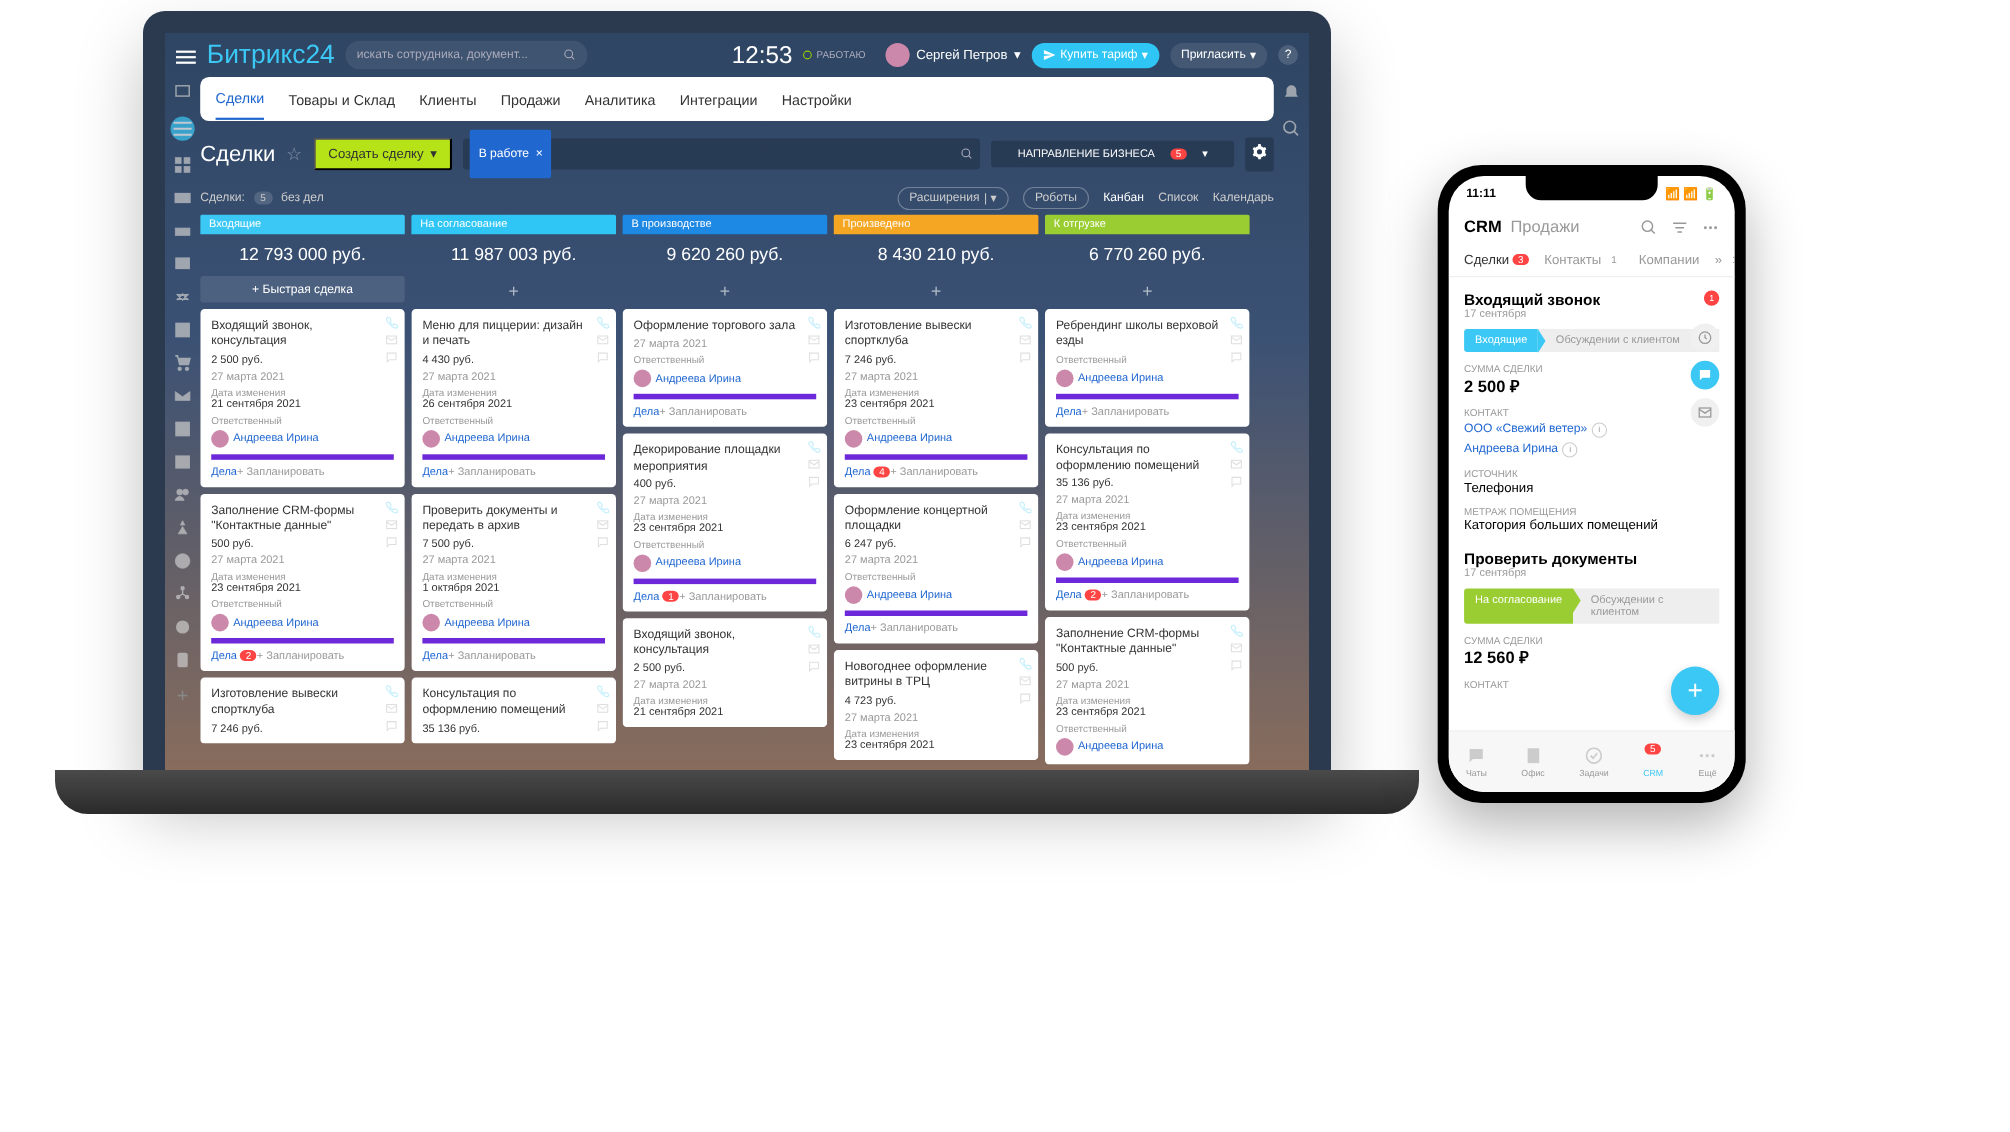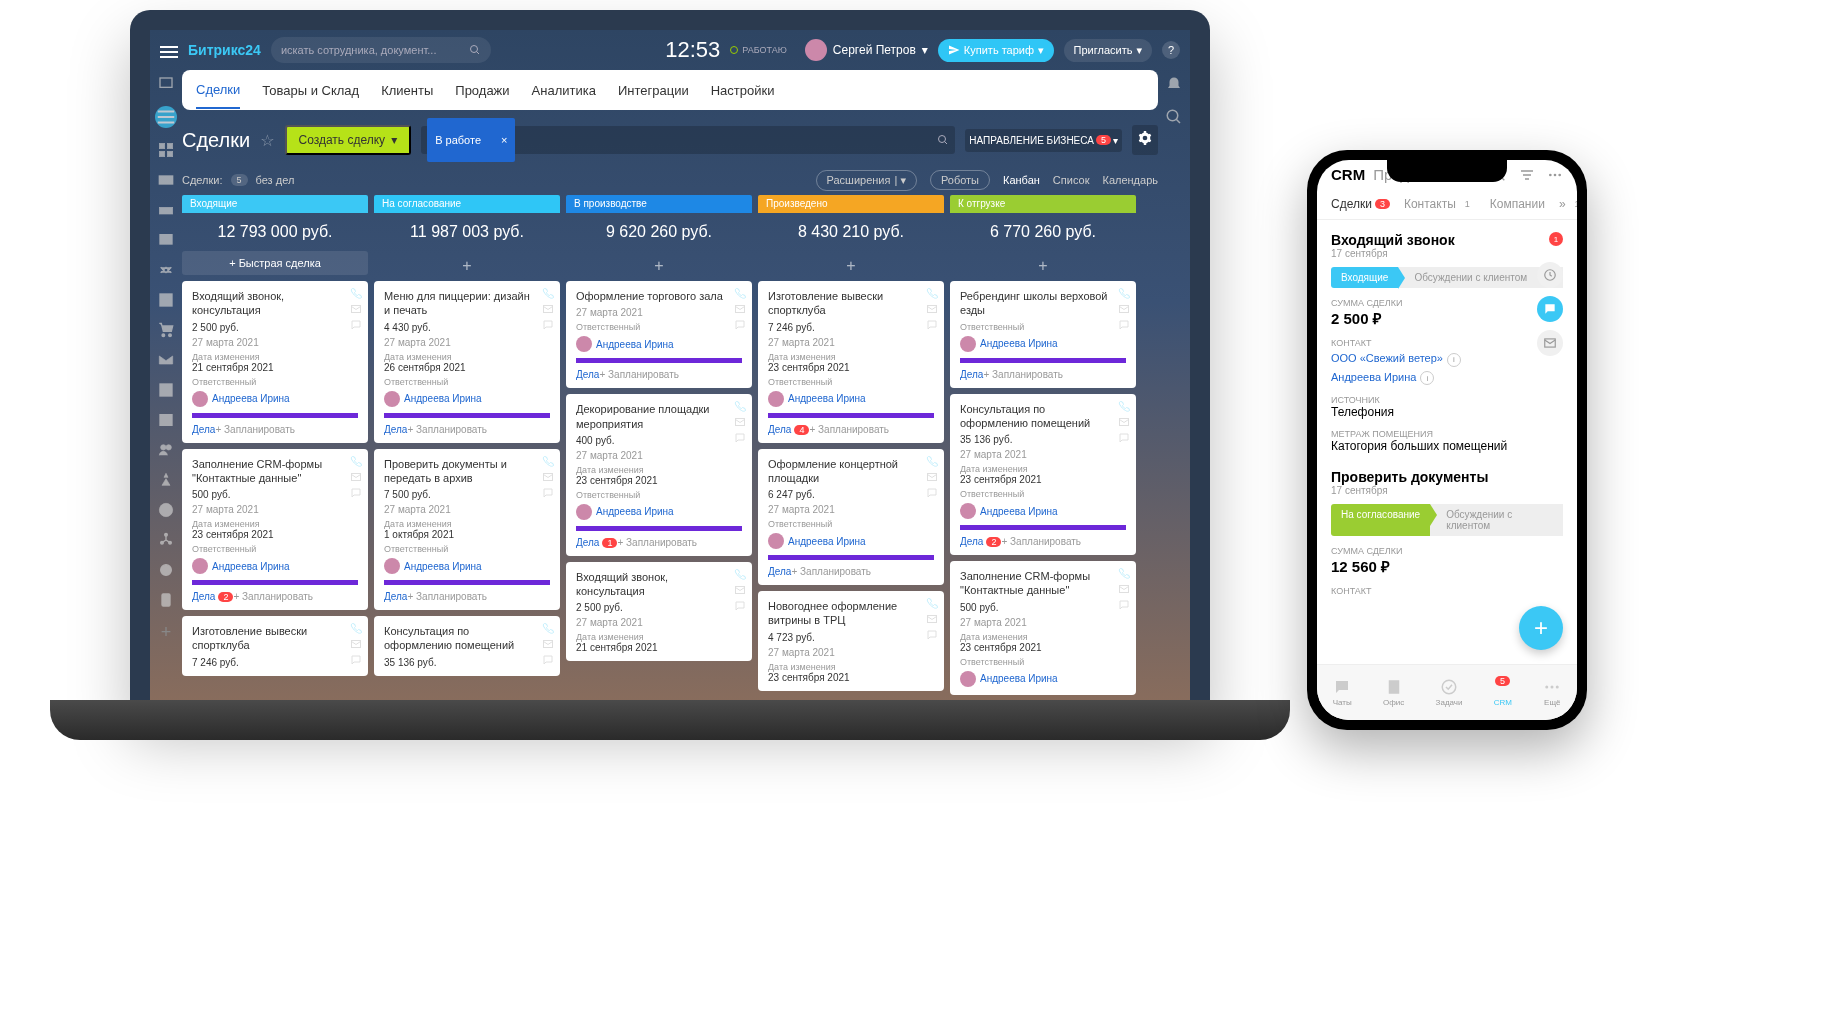--- a/index.html
+++ b/index.html
@@ -4,21 +4,21 @@
 <style>
 *{margin:0;padding:0;box-sizing:border-box;font-family:-apple-system,"Helvetica Neue",Arial,sans-serif}
 body{background:#fff;min-height:1029px;position:relative}
 .canvas{width:1827px;height:1029px;position:relative}
 .laptop{position:absolute;left:130px;top:10px;width:1080px;height:700px;background:#2b3a4f;border-radius:20px 20px 0 0;overflow:hidden;box-shadow:0 30px 60px rgba(0,0,0,.25)}
 .laptop-base{position:absolute;left:50px;top:700px;width:1240px;height:40px;background:linear-gradient(#4a4a4a,#2a2a2a);border-radius:0 0 30px 30px}
 .screen{position:absolute;left:20px;top:20px;right:20px;bottom:0;background:linear-gradient(180deg,#2e4563 0%,#3a5174 40%,#8a6d5c 100%);overflow:hidden}
 .topbar{height:40px;display:flex;align-items:center;padding:0 10px;color:#fff;font-size:12px;gap:10px}
 .menu-icon{width:18px;height:14px;cursor:pointer}
 .menu-icon div{height:2px;background:#fff;margin:3px 0}
-.logo{font-size:14px;font-weight:700}
+.logo{font-size:24px;font-weight:400}
 .logo span{color:#3bc8f5}
 .search{flex:0 0 220px;background:rgba(255,255,255,.08);border-radius:14px;height:26px;display:flex;align-items:center;padding:0 10px;color:#aab;font-size:11px}
 .search svg{margin-left:auto}
 .clock{font-size:22px;font-weight:300;margin-left:auto}
 .status{font-size:9px;color:#aab;display:flex;align-items:center;gap:4px}
 .status::before{content:"";width:6px;height:6px;border:1px solid #9c0;border-radius:50%}
 .avatar{width:22px;height:22px;border-radius:50%;background:#c8a;margin-left:8px}
 .user{font-size:12px;display:flex;align-items:center;gap:6px}
 .btn{padding:5px 10px;border-radius:14px;font-size:11px;cursor:pointer;border:none}
 .btn-blue{background:#2fc6f6;color:#fff;display:flex;align-items:center;gap:4px}
@@ -32,23 +32,23 @@
 .rightbar{position:absolute;right:0;top:40px;width:32px;display:flex;flex-direction:column;align-items:center;gap:14px;padding-top:6px}
 .rightbar .ric{width:18px;height:18px;opacity:.7}
 .tabs{position:absolute;left:32px;top:40px;right:32px;height:40px;background:#fff;border-radius:8px;display:flex;align-items:center;padding:0 14px;gap:22px;font-size:13px;color:#333}
 .tabs .tab{cursor:pointer;padding:10px 0}
 .tabs .tab.active{color:#2067d0;border-bottom:2px solid #2067d0;font-weight:500}
 .titlebar{position:absolute;left:32px;top:90px;right:32px;height:40px;display:flex;align-items:center;gap:10px;color:#fff}
 .titlebar h1{font-size:20px;font-weight:400}
 .star{opacity:.4}
 .btn-green{background:#b6e218;color:#333;padding:6px 12px;border-radius:3px;font-size:12px;display:flex;align-items:flex-end;gap:6px}
 .filter{flex:1;background:rgba(0,0,0,.2);border-radius:3px;height:28px;display:flex;align-items:center;padding:0 6px}
-.chip{background:#2067d0;color:#fff;font-size:11px;padding:16px 8px;border-radius:2px;display:flex;align-items:center;gap:20px}
+.chip{background:#2067d0;color:#fff;font-size:11px;padding:16px 8px;border-radius:2px;display:flex;align-items:center;gap:6px}
 .chip .x{cursor:pointer}
-.dropdown{background:rgba(0,0,0,.2);padding:6px 4px;border-radius:3px;font-size:10px;display:flex;align-items:center;gap:2px;text-transform:uppercase}
+.dropdown{background:rgba(0,0,0,.2);padding:6px 24px;border-radius:3px;font-size:10px;display:flex;align-items:center;gap:14px;text-transform:uppercase}
 .badge-red{background:#f44;color:#fff;border-radius:8px;padding:0 5px;font-size:9px}
 .gear{background:rgba(0,0,0,.2);padding:6px;border-radius:3px}
 .subbar{position:absolute;left:32px;top:135px;right:32px;height:30px;display:flex;align-items:center;color:#ccc;font-size:11px;gap:8px}
 .badge-grey{background:rgba(255,255,255,.15);border-radius:8px;padding:1px 6px;font-size:9px}
 .subbar .right{margin-left:auto;display:flex;align-items:center;gap:13px}
 .pill{border:1px solid rgba(255,255,255,.3);border-radius:12px;padding:3px 10px;display:flex;align-items:center;gap:4px}
 .kanban{position:absolute;left:32px;top:165px;right:32px;bottom:0;display:flex;gap:6px;overflow:hidden}
 .col{flex:0 0 186px;display:flex;flex-direction:column}
 .col-head{height:18px;color:#fff;font-size:10px;padding:3px 8px;border-radius:2px 2px 0 0}
 .c1{background:#3bc8f5}.c2{background:#2fc6f6}.c3{background:#1e88e5}.c4{background:#f5a623}.c5{background:#9acd32}
@@ -678,20 +678,24 @@
           </div>
         </div>
 
 </div>
 </div>
 <div class="laptop-base"></div>
 
 <div class="phone">
 <div class="phone-screen">
 <div class="notch"></div>
+<div class="p-status">
+ <span>11:11</span>
+ <span>📶 📶 🔋</span>
+</div>
 <div class="p-head">
  <span class="t1">CRM</span>
  <span class="t2">Продажи</span>
  <div class="ico">
   <svg width="16" height="16" viewBox="0 0 24 24" fill="none" stroke="#999" stroke-width="2">
               <circle cx="10" cy="10" r="7"></circle>
               <line x1="20" y1="20" x2="15" y2="15"></line>
             </svg>
   <svg width="16" height="16" viewBox="0 0 24 24" fill="none" stroke="#999" stroke-width="2">
               <line x1="3" y1="6" x2="21" y2="6"></line>

